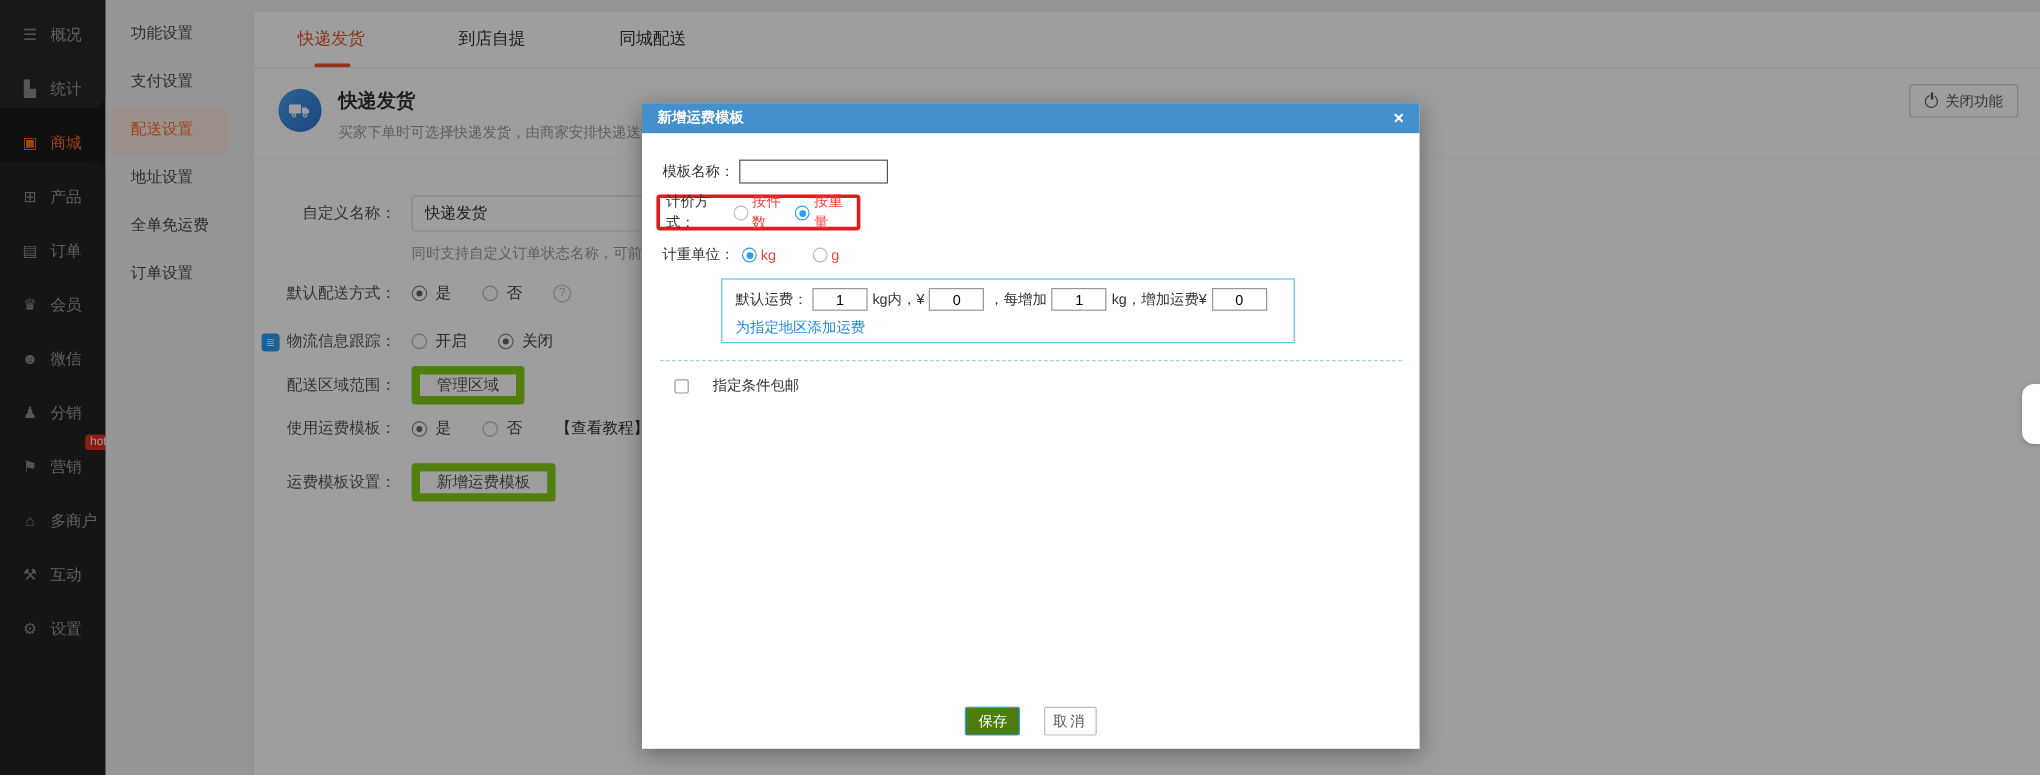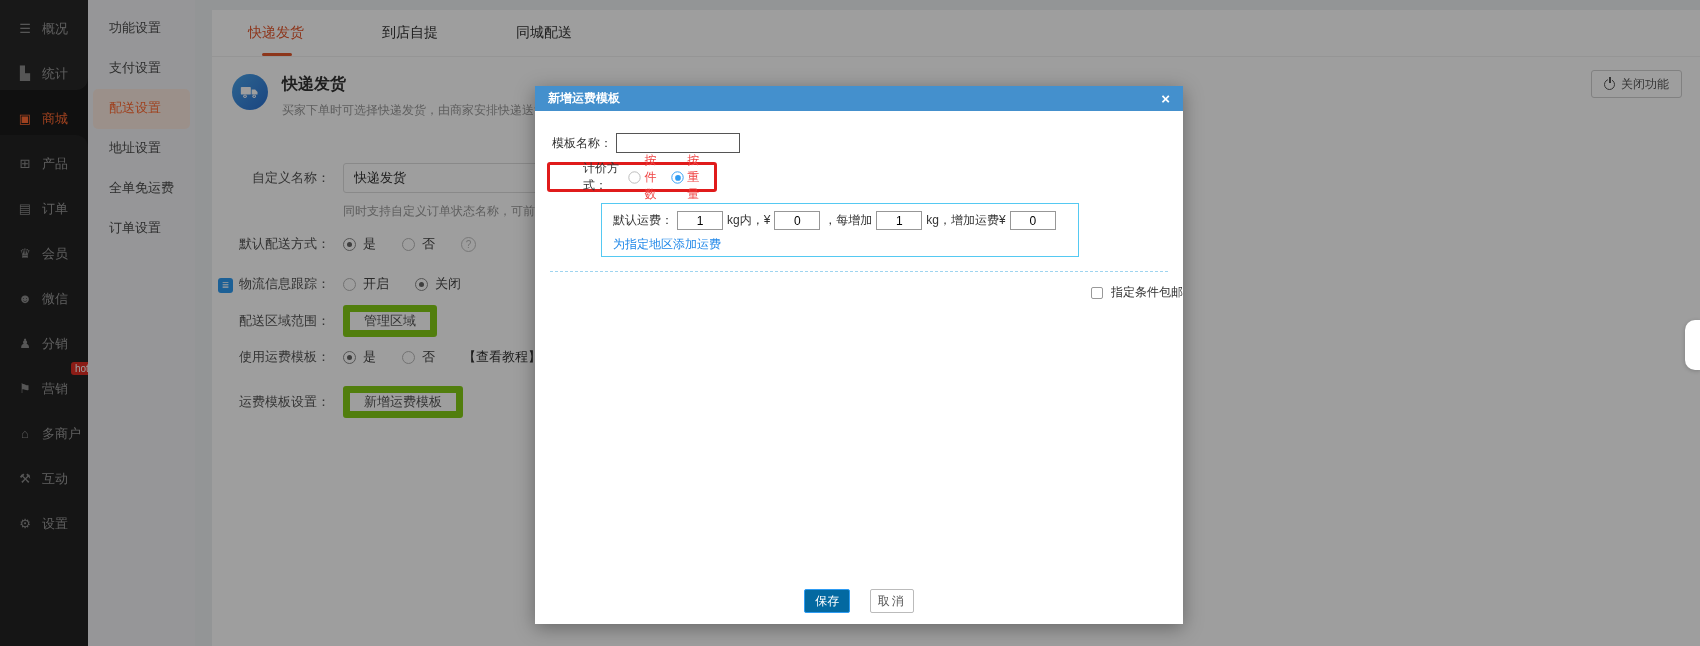--- a/index.html
+++ b/index.html
@@ -59,37 +59,37 @@
   
   .overlay { position:absolute; inset:0; background:rgba(0,0,0,0.38); z-index:50; }
   .modal { position:absolute; left:535px; top:86px; width:648px; height:538px; background:#fff; z-index:60; box-shadow:0 4px 18px rgba(0,0,0,0.35); }
   .modal-head { height:25px; background:#4490cd; display:flex; align-items:center; padding:0 13px; }
   .modal-title { color:#fff; font-size:12px; font-weight:bold; flex:1; }
   .modal-close { color:#fff; font-size:15px; font-weight:bold; cursor:pointer; line-height:1; }
   .m-row1 { margin:22px 0 0 17px; display:flex; align-items:center; }
   .m-lbl { font-size:12px; color:#333; }
   .m-name-input { width:124px; height:20px; border:1px solid #555; margin-left:4px; padding:0 4px; font-size:12px; font-family:inherit; }
   .red-box { margin:9px 0 0 12px; width:170px; height:30px; border:3px solid #e01b1b; border-radius:3px; display:flex; align-items:center; padding-left:5px; }
-  .red-box .m-lbl { margin-right:3px;margin-left:28px; }
+  .red-box .m-lbl { margin-right:3px; }
   .mini-r { display:flex; align-items:center; margin-right:6px; }
   .mini-r .radio { transform:scale(0.95); }
   .mini-r span.olbl { margin-left:3px; font-size:12px; color:#ef4444; }
   .m-unit { margin:12px 0 0 17px; display:flex; align-items:center; }
   .m-unit .mini-r { margin-right:24px; margin-left:6px; }
   .fee-box { margin:11px 0 0 66px; width:478px; height:54px; border:1px solid #55c9f2; padding:7px 0 0 11px; }
   .fee-line { display:flex; align-items:center; font-size:12px; color:#333; gap:4px; }
   .fee-input { width:46px; height:19px; border:1px solid #979797; text-align:center; font-size:12px; font-family:inherit; }
   .fee-link { margin-top:6px; color:#1f87e8; font-size:12px; cursor:pointer; display:inline-block; }
   .dash-sep { margin:14px 0 0 15px; width:618px; border-top:1px dashed #9fd4ef; }
-  .cb-row { margin:12px 0 0 27px; display:flex; align-items:center; gap:8px;justify-content:flex-end; }
+  .cb-row { margin:12px 0 0 27px; display:flex; align-items:center; gap:20px; }
   .cb-row.clipped { height:13px; overflow:hidden; align-items:flex-start; }
   .checkbox { width:12px; height:12px; border:1px solid #999; border-radius:2px; background:#fff; flex:0 0 12px; }
   .cb-lbl { font-size:12px; color:#333; }
   .modal-footer { position:absolute; bottom:11px; left:0; width:100%; text-align:center; }
-  .btn-save { width:46px; height:24px; background:#0369a1; border:1px solid #2e9cf3; border-radius:2px; color:#fff; font-size:12px; cursor:pointer; font-family:inherit; }
+  .btn-save { width:46px; height:24px; background:#4d7c0f; border:1px solid #2e9cf3; border-radius:2px; color:#fff; font-size:12px; cursor:pointer; font-family:inherit; }
   .btn-cancel { width:44px; height:24px; background:#fff; border:1px solid #bbb; border-radius:2px; color:#555; font-size:12px; margin-left:16px; cursor:pointer; font-family:inherit; letter-spacing:2px; }
 
   .floating-widget { position:absolute; right:0; top:320px; width:15px; height:50px; background:#fff; border-radius:10px 0 0 10px; z-index:70; box-shadow:0 1px 4px rgba(0,0,0,0.2); cursor:pointer; }
 </style>
 </head>
 <body>
 
 <div class="stage">
 
   <div class="icon-sidebar">
@@ -275,20 +275,31 @@
       <span class="mini-r">
         <span class="radio"></span>
         <span class="olbl">按件数</span>
       </span>
       <span class="mini-r">
         <span class="radio sel-blue"></span>
         <span class="olbl">按重量</span>
       </span>
     </div>
 
+    <div class="m-unit">
+      <span class="m-lbl">计重单位：</span>
+      <span class="mini-r">
+        <span class="radio sel-blue"></span>
+        <span class="olbl">kg</span>
+      </span>
+      <span class="mini-r">
+        <span class="radio"></span>
+        <span class="olbl">g</span>
+      </span>
+    </div>
 
     <div class="fee-box">
       <div class="fee-line">
         <span>默认运费：</span>
         <input class="fee-input" type="text" value="1" style="">
         <span>kg内，¥</span>
         <input class="fee-input" type="text" value="0" style="">
         <span>，每增加</span>
         <input class="fee-input" type="text" value="1" style="">
         <span>kg，增加运费¥</span>

